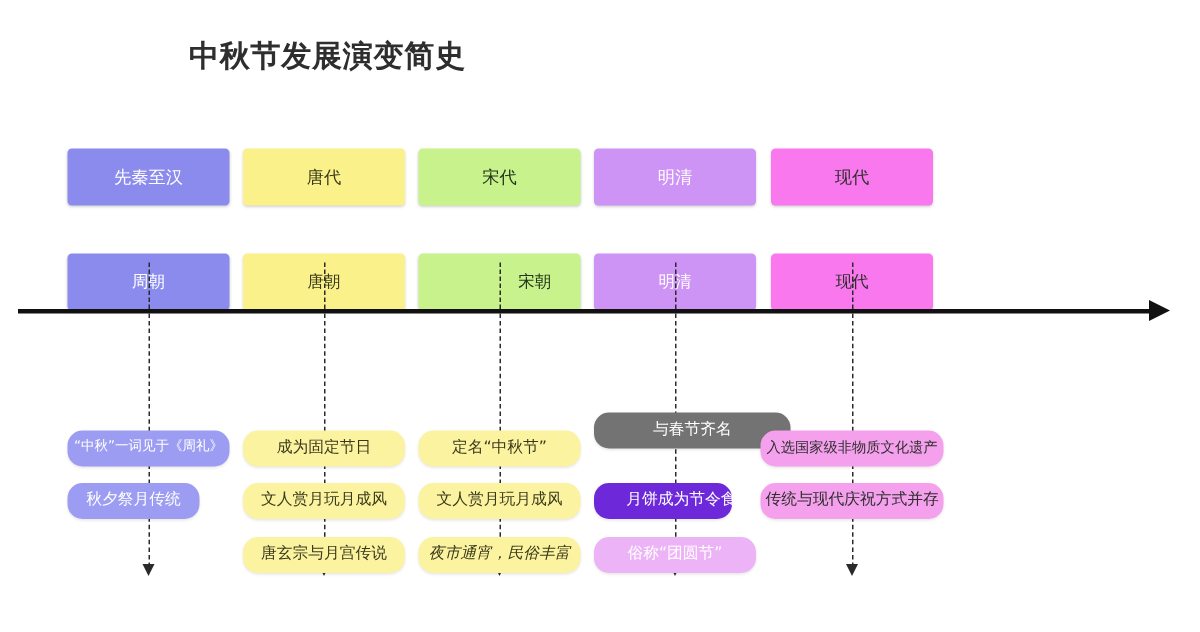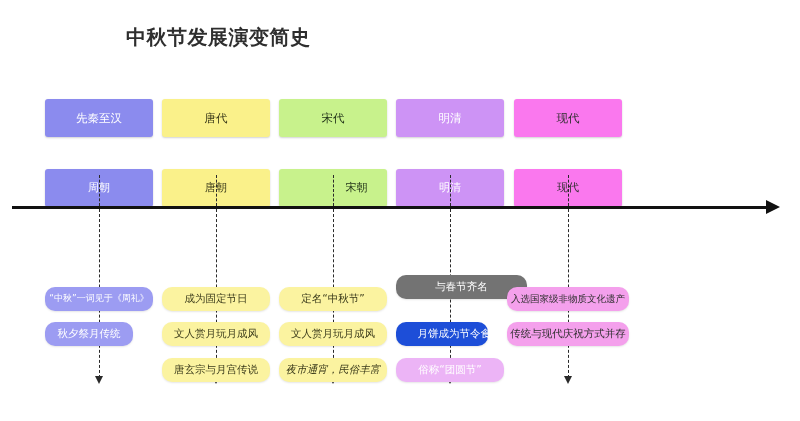--- a/index.html
+++ b/index.html
@@ -179,21 +179,21 @@
   <div class="box detail-box" style="left: 279px; top: 290px; width: 108px; background: rgb(251, 243, 160); color: rgb(58, 58, 26);">
     <span>文人赏月玩月成风</span>
   </div>
   <div class="box detail-box" style="left: 279px; top: 326px; width: 108px; background: rgb(251, 243, 160); color: rgb(58, 58, 26); font-style: italic;">
     <span>夜市通宵，民俗丰富</span>
   </div>
 
   <div class="box detail-box" style="left: 396px; top: 243px; width: 131px; background: #737373; color: rgb(255, 255, 255);">
     <span>与春节齐名</span>
   </div>
-  <div class="box detail-box" style="left: 396px; top: 290px; width: 92px; background: #1d4ed8; color: rgb(255, 255, 255); padding-left: 35px;">
+  <div class="box detail-box" style="left: 396px; top: 290px; width: 92px; background: #6d28d9; color: rgb(255, 255, 255); padding-left: 35px;">
     <span>月饼成为节令食品</span>
   </div>
   <div class="box detail-box" style="left: 396px; top: 326px; width: 108px; background: rgb(236, 180, 246); color: rgb(255, 255, 255);">
     <span>俗称“团圆节”</span>
   </div>
 
   <div class="box detail-box" style="left: 507px; top: 255px; width: 122px; background: rgb(244, 160, 236); color: rgb(46, 46, 46); font-size: 9.5px;">
     <span>入选国家级非物质文化遗产</span>
   </div>
   <div class="box detail-box" style="left: 507px; top: 290px; width: 122px; background: rgb(244, 160, 236); color: rgb(46, 46, 46);">

